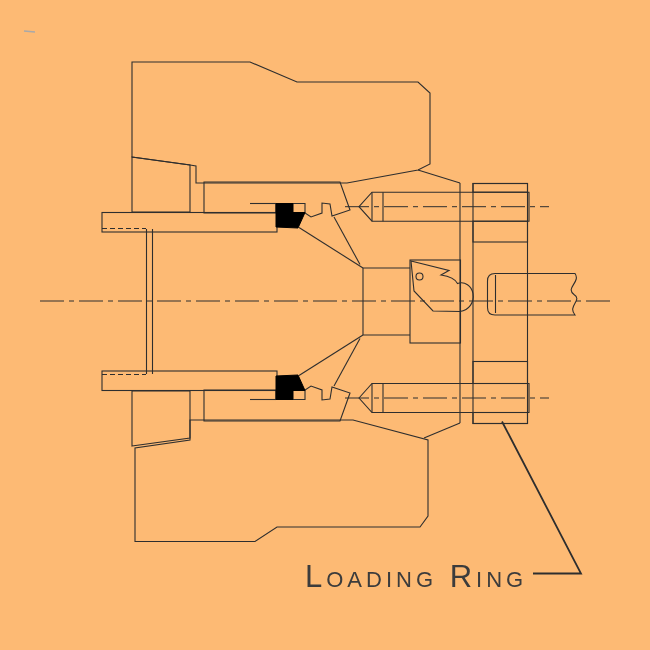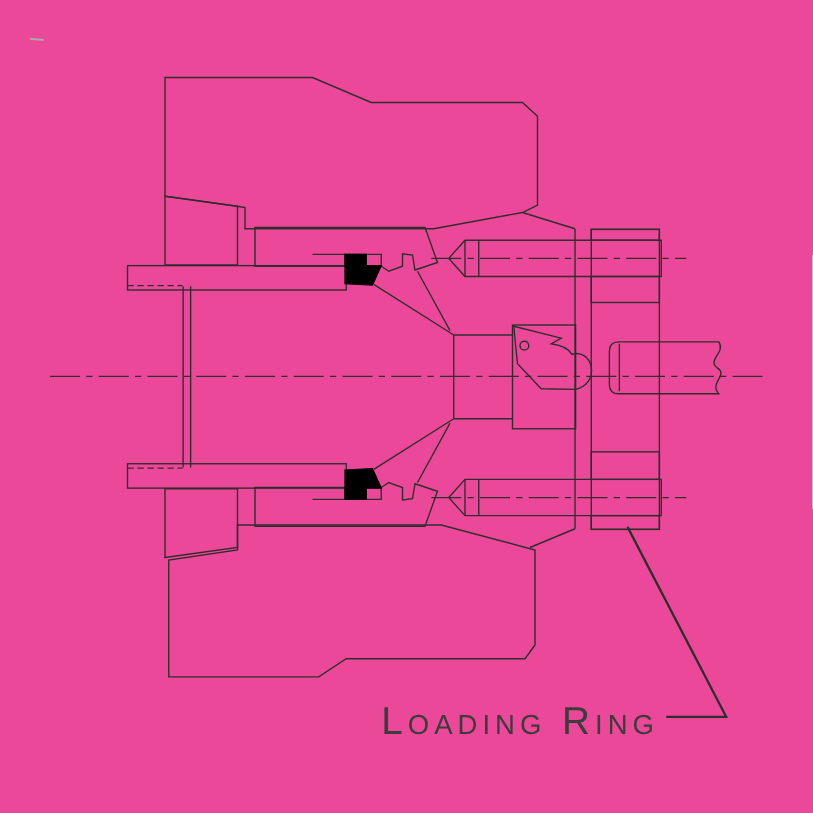--- a/index.html
+++ b/index.html
@@ -1,17 +1,17 @@
 <!DOCTYPE html>
 <html><head>
 <meta charset="utf-8">
 <style>
   html,body{margin:0;padding:0;background:#ffffff;}
   .stage{
-    position:relative;width:650px;height:650px;background:#ec4899;
+    position:relative;width:650px;height:650px;background:#fdba74;
     font-family:"Liberation Sans", sans-serif;overflow:hidden;
   }
   svg{position:absolute;left:0;top:0;}
   .callout-label{
     position:absolute;left:305px;top:561px;
     font-family:"Liberation Sans", sans-serif;
     font-size:31px;letter-spacing:4px;color:#3c3c3c;
     font-variant:small-caps;white-space:nowrap;line-height:1;
   }
   .drawline{stroke:#2e2e2e;stroke-width:1.1;fill:none;}

